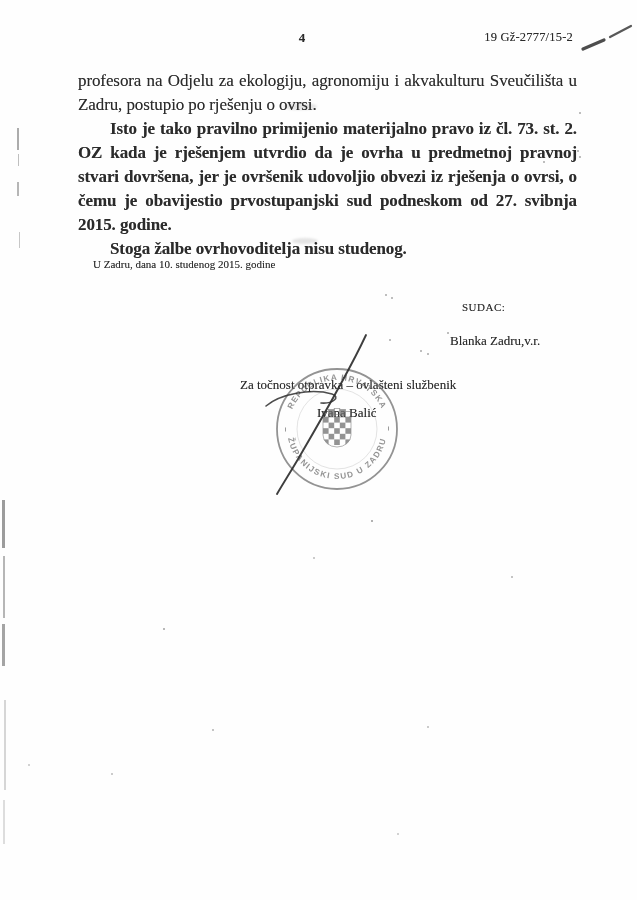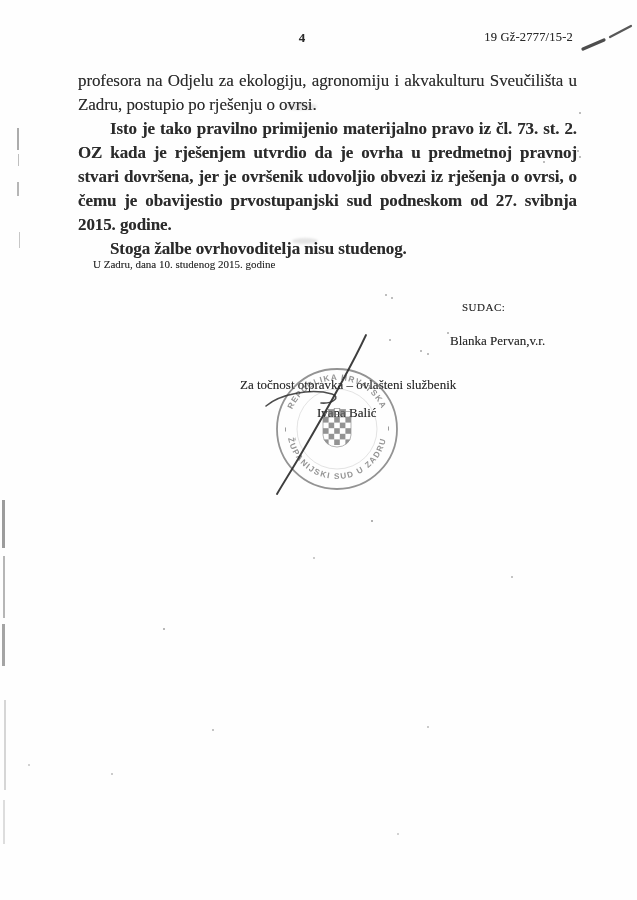--- a/index.html
+++ b/index.html
@@ -86,21 +86,21 @@
   <div class="case-number ink">19 Gž-2777/15-2</div>
 
   <div class="text-block">
     <p class="ink">profesora na Odjelu za ekologiju, agronomiju i akvakulturu Sveučilišta u Zadru, postupio po rješenju o ovrsi.</p>
     <p class="ink indent">Isto je tako pravilno primijenio materijalno pravo iz čl. 73. st. 2. OZ kada je rješenjem utvrdio da je ovrha u predmetnoj pravnoj stvari dovršena, jer je ovršenik udovoljio obvezi iz rješenja o ovrsi, o čemu je obavijestio prvostupanjski sud podneskom od 27. svibnja 2015. godine.</p>
     <p class="ink indent">Stoga žalbe ovrhovoditelja nisu studenog.</p>
   </div>
 
   <div class="date-line ink">U Zadru, dana 10. studenog 2015. godine</div>
   <div class="judge-title ink">SUDAC:</div>
-  <div class="judge-name ink">Blanka Pervan,v.r.</div>
+  <div class="judge-name ink">Blanka Zadru,v.r.</div>
   <div class="certification-line ink">Za točnost otpravka – ovlašteni službenik</div>
   <div class="clerk-name ink">Ivana Balić</div>
 
   <svg class="stamp-svg" width="142" height="142" viewBox="-71 -71 142 142">
     <g opacity="0.72">
       <circle r="60" fill="none" stroke="#6a6a6a" stroke-width="1.8"></circle>
       <circle r="40" fill="none" stroke="#8a8a8a" stroke-width="0.6" opacity="0.55"></circle>
       <defs>
         <path id="arcTop" d="M -49,0 A 49,49 0 0 1 49,0"></path>
         <path id="arcBot" d="M -49,-8 A 49.7,49.7 0 1 0 49,-8"></path>

